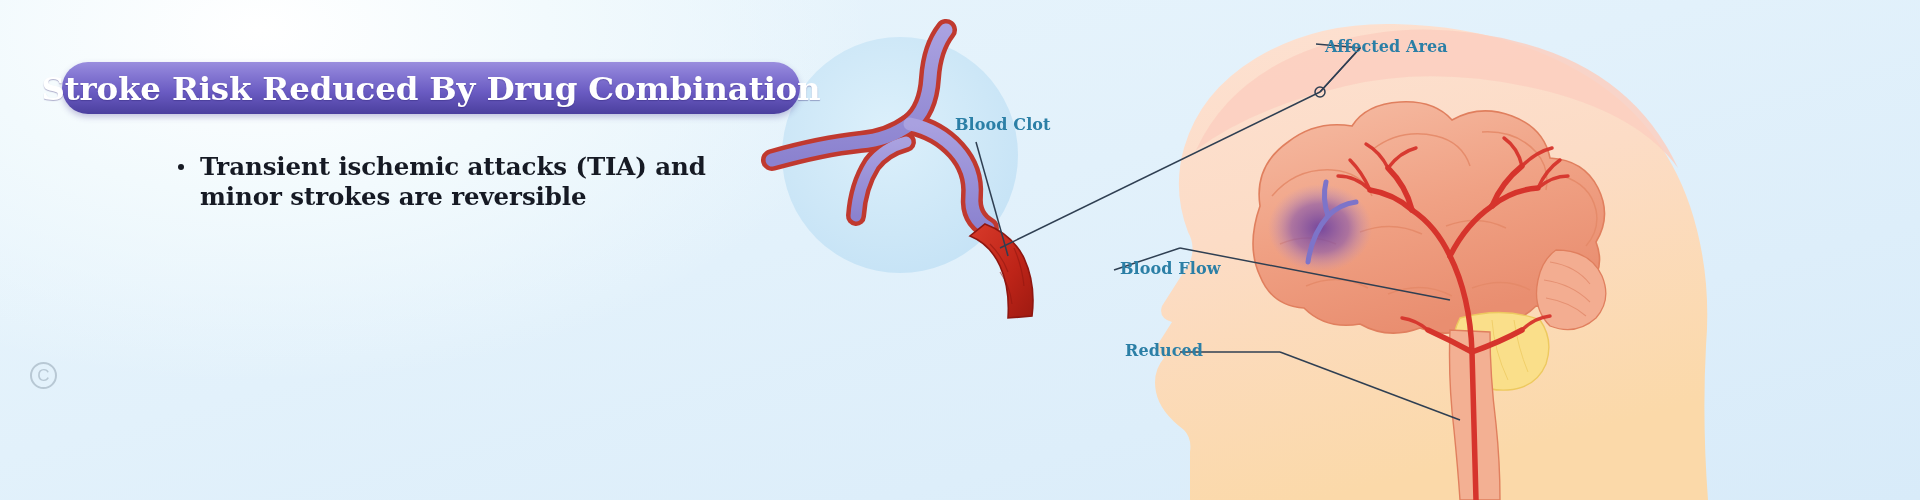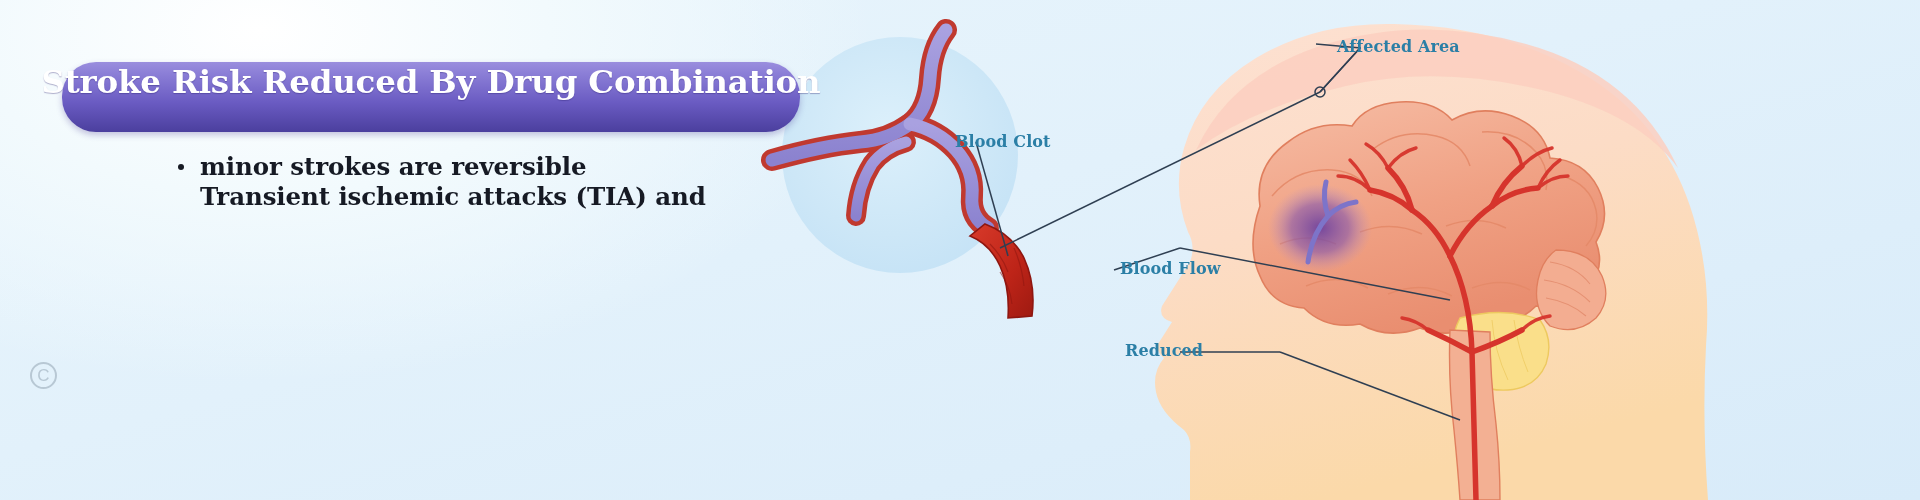--- a/index.html
+++ b/index.html
@@ -14,25 +14,25 @@
   #canvas {
     position:absolute; left:0; top:0; width:1920px; height:500px;
     background:
       radial-gradient(ellipse 900px 520px at 260px 30px, #ffffff 0%, #f2fafd 32%, rgba(242,250,253,0) 68%),
       linear-gradient(165deg, #e9f5fc 0%, #e2f1fb 45%, #d8ebf9 100%);
     overflow:hidden;
   }
 
   
   #title-banner {
-    position:absolute; left:62px; top:62px; width:738px; height:70px;
+    position:absolute; left:62px; top:62px; width:738px; height:52px;
     border-radius:34px;
     background:linear-gradient(180deg,#9a8ede 0%,#8a7dd6 18%,#6a5bc2 58%,#4b3f9e 100%);
     box-shadow:0 3px 6px rgba(60,45,140,.28);
-    display:flex; align-items:flex-start; justify-content:center;
+    display:flex; align-items:center; justify-content:center;
   }
   #title-banner-text {
     color:#ffffff;
     font-family:"DejaVu Serif", serif;
     font-weight:bold;
     font-size:32.5px;
     letter-spacing:-0.2px;
     white-space:nowrap;
     text-shadow:0 1px 1px rgba(40,28,110,.35);
   }
@@ -80,22 +80,22 @@
 
   .lbl {
     position:absolute;
     color:#2b7fa6;
     font-family:"DejaVu Serif", serif;
     font-weight:bold;
     font-size:16px;
     white-space:nowrap;
     letter-spacing:0.1px;
   }
-  #label-affected-area { left:1325px; top:37px;margin-left:12px; }
-  #label-blood-clot    { left:955px;  top:132px; }
+  #label-affected-area { left:1325px; top:37px; }
+  #label-blood-clot    { left:955px;  top:115px; }
   #label-blood-flow    { left:1120px; top:259px; }
   #label-artery        { left:1125px; top:341px; }
 </style>
 </head>
 <body>
 
 <div id="canvas">
 
   <div id="illustration">
     <svg viewBox="0 0 1160 500" xmlns="http://www.w3.org/2000/svg">
@@ -296,22 +296,22 @@
   <div class="lbl" id="label-artery">Reduced</div>
 
   <div id="title-banner">
     <span id="title-banner-text">Stroke Risk Reduced By Drug Combination</span>
   </div>
 
   <div id="bullet-list">
 
     <div class="bullet-item">
       <span class="bullet-dot"></span>
+      <span class="bullet-line">Transient ischemic attacks (TIA) and</span>
       <span class="bullet-line">minor strokes are reversible</span>
-      <span class="bullet-line">Transient ischemic attacks (TIA) and</span>
     </div>
 
 
 
   </div>
 
   <div id="watermark">
     <span id="copyright-icon">C</span>
   </div>
 

